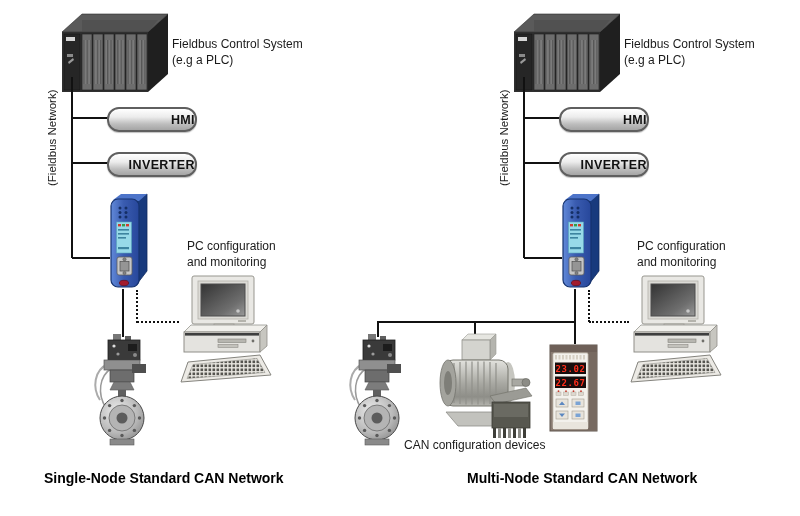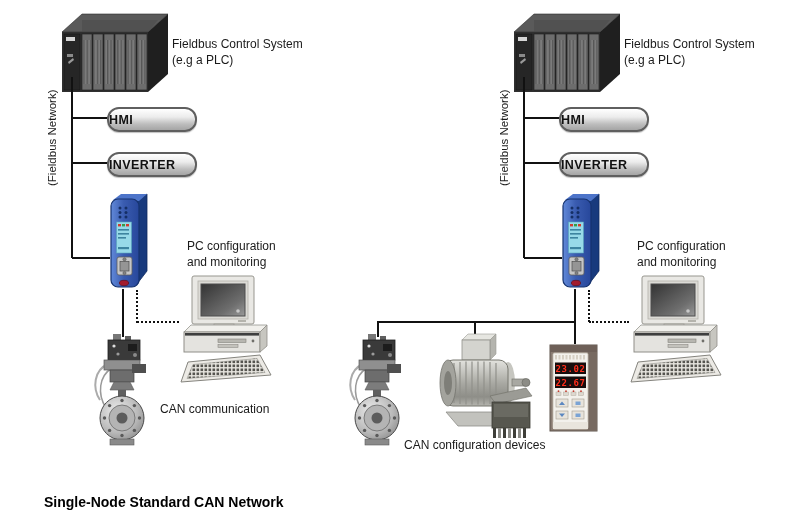--- a/index.html
+++ b/index.html
@@ -9,21 +9,21 @@
   }
   .abs{position:absolute;}
   .line-h{position:absolute;height:2px;background:#111;}
   .line-v{position:absolute;width:2px;background:#111;}
   .dot-h{position:absolute;height:0;border-top:2.6px dotted #111;}
   .dot-v{position:absolute;width:0;border-left:2.6px dotted #111;}
   .pill{
     position:absolute;width:86px;height:21px;border:2px solid #5f5f5f;border-radius:12px;
     background:linear-gradient(180deg,#ffffff 0%,#ececec 38%,#bdbdbd 72%,#a5a5a5 100%);
     box-shadow:inset 0 1px 1px rgba(255,255,255,.9), 0 1px 1px rgba(0,0,0,.25);
-    display:flex;align-items:center;justify-content:flex-start;
+    display:flex;align-items:center;justify-content:flex-end;
     font-size:12.5px;font-weight:bold;letter-spacing:.4px;color:#111;
   }
   .lbl{position:absolute;font-size:12px;line-height:16px;color:#1a1a1a;white-space:nowrap;}
   .vlbl{
     position:absolute;font-size:11.5px;color:#1a1a1a;white-space:nowrap;
     writing-mode:vertical-rl;transform:rotate(180deg);
     display:flex;align-items:center;justify-content:center;
   }
   .caption{position:absolute;font-size:14px;font-weight:bold;color:#000;white-space:nowrap;}
   svg{display:block;overflow:visible;}
@@ -197,24 +197,23 @@
           <circle cx="46.4" cy="96.4" r="1.7"></circle>
         <circle cx="34" cy="101.5" r="1.7"></circle>
           <circle cx="21.6" cy="96.4" r="1.7"></circle>
         <circle cx="16.5" cy="84" r="1.7"></circle>
           <circle cx="21.6" cy="71.6" r="1.7"></circle>
       </g>
       <rect x="22" y="105" width="24" height="6" fill="#8a8a8a" stroke="#5a5a5a" stroke-width="0.6"></rect>
     </svg>
 
     <div class="lbl" style="left:160px;top:401px">
-      <div>CAN communication</div>
-    </div>
-
-    <div class="caption" style="left:44px;top:494px">Single-Node Standard CAN Network</div>
+    </div>
+
+    <div class="caption" style="left:44px;top:470px">Single-Node Standard CAN Network</div>
   </div>
 
   <div class="abs" style="left:0;top:0;width:800px;height:516px;">
 
     <svg class="abs" style="left:508px;top:12px" width="116" height="86" viewBox="0 0 116 86">
       <polygon points="6,20 26,2 112,2 92,20" fill="#5a5a5a" stroke="#2c2c2c" stroke-width="0.6"></polygon>
       <polygon points="92,20 112,2 112,62 92,80" fill="#1f1f1f"></polygon>
       <rect x="6" y="20" width="86" height="60" fill="#303030"></rect>
       <rect x="8" y="22" width="16" height="56" fill="#262626" stroke="#141414" stroke-width="0.5"></rect>
       <rect x="10" y="25" width="9" height="4" fill="#d6d6d6"></rect>
@@ -423,15 +422,16 @@
       </g>
       <polygon points="14,59.5 17,63 11,63" fill="#5b87c0"></polygon>
       <rect x="27.5" y="59.5" width="5" height="3.5" fill="#7aa3d4"></rect>
       <polygon points="14,75 17,71.5 11,71.5" fill="#5b87c0"></polygon>
       <rect x="27.5" y="71.5" width="5" height="3.5" fill="#7aa3d4"></rect>
       <rect x="5" y="80" width="35" height="7" fill="#e9e5dd"></rect>
     </svg>
 
     <div class="lbl" style="left:404px;top:437px">CAN configuration devices</div>
 
+    <div class="caption" style="left:467px;top:470px">Multi-Node Standard CAN Network</div>
   </div>
 
 </div>
 
 </body></html>

